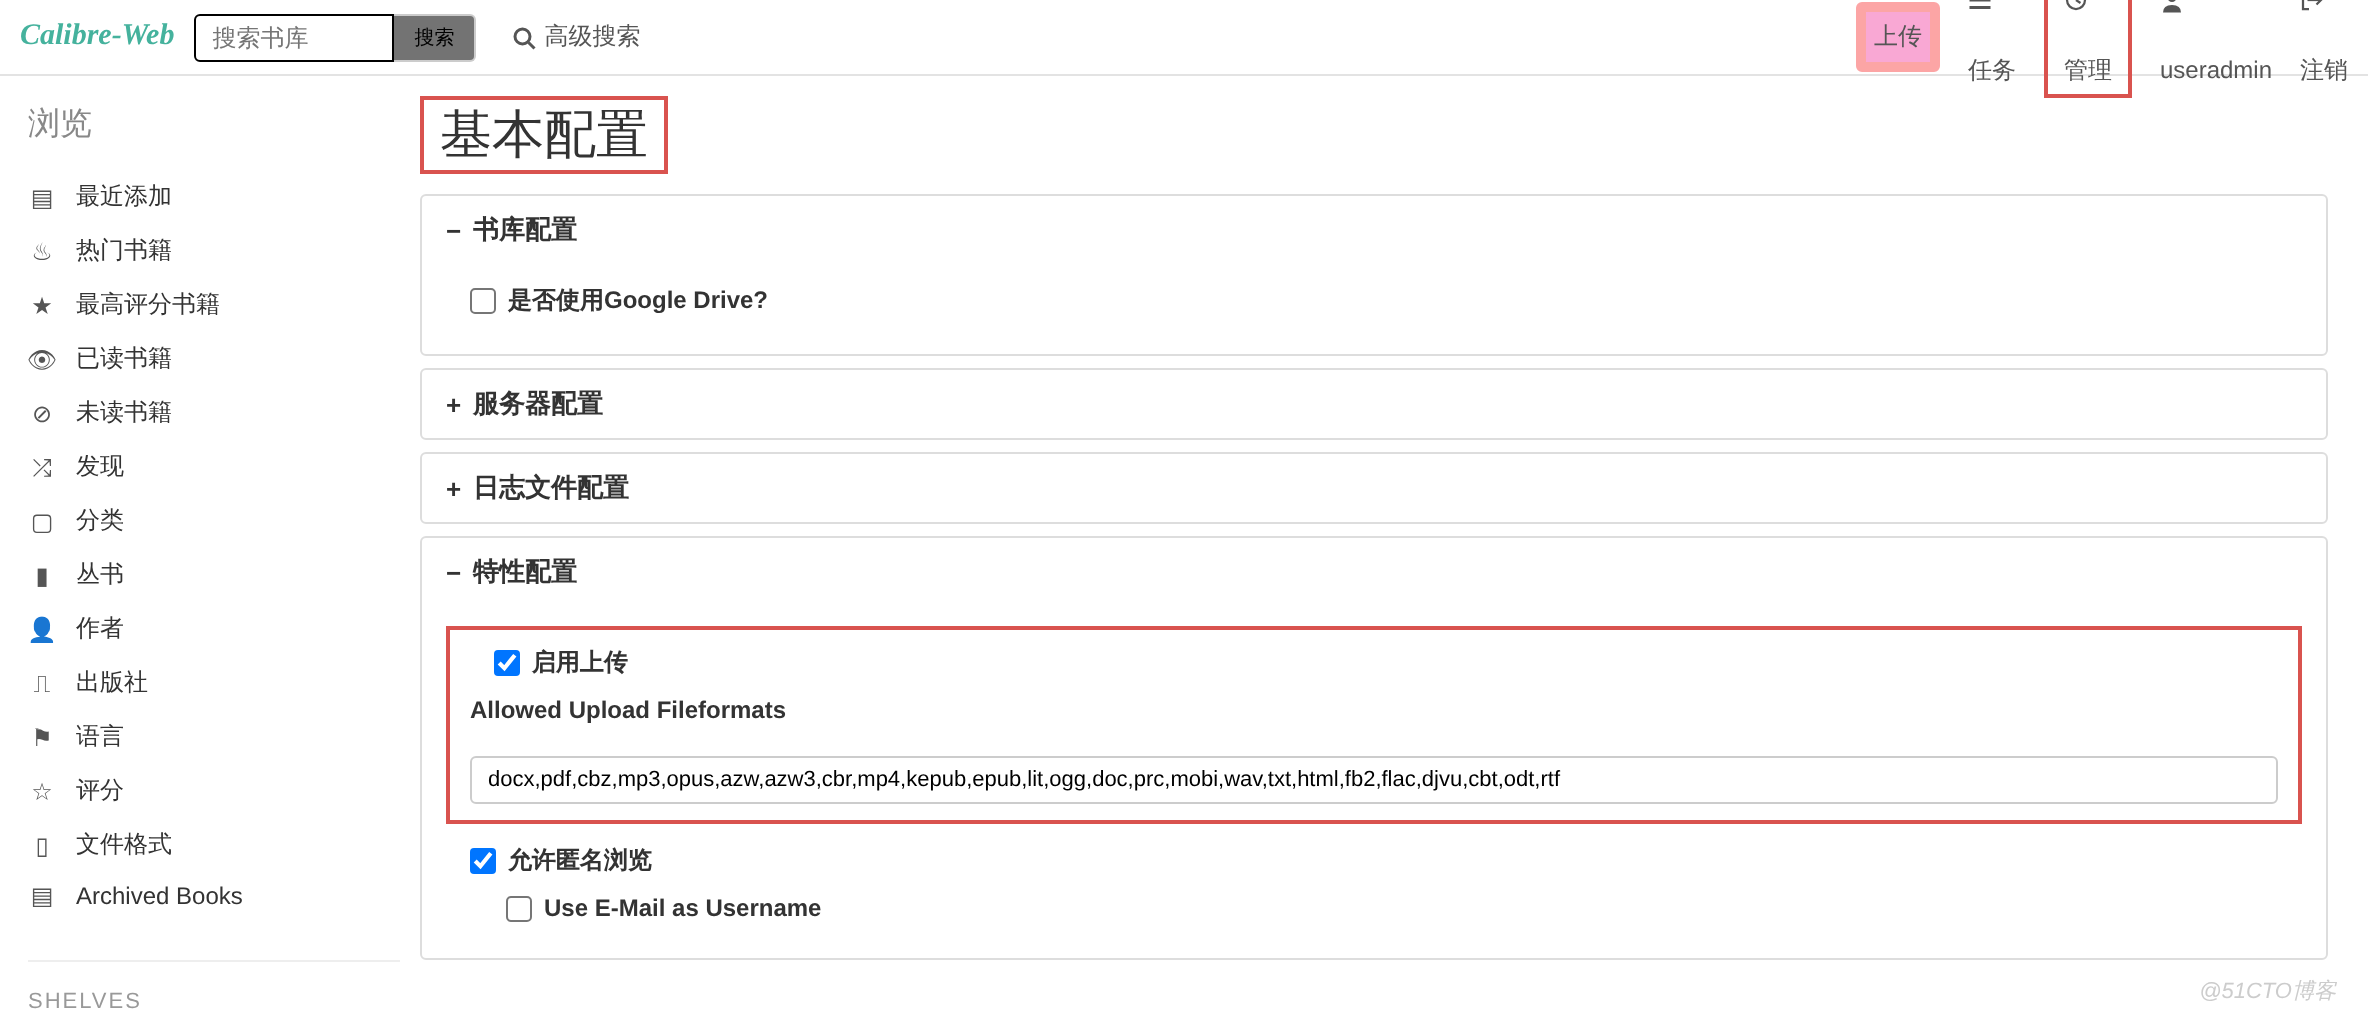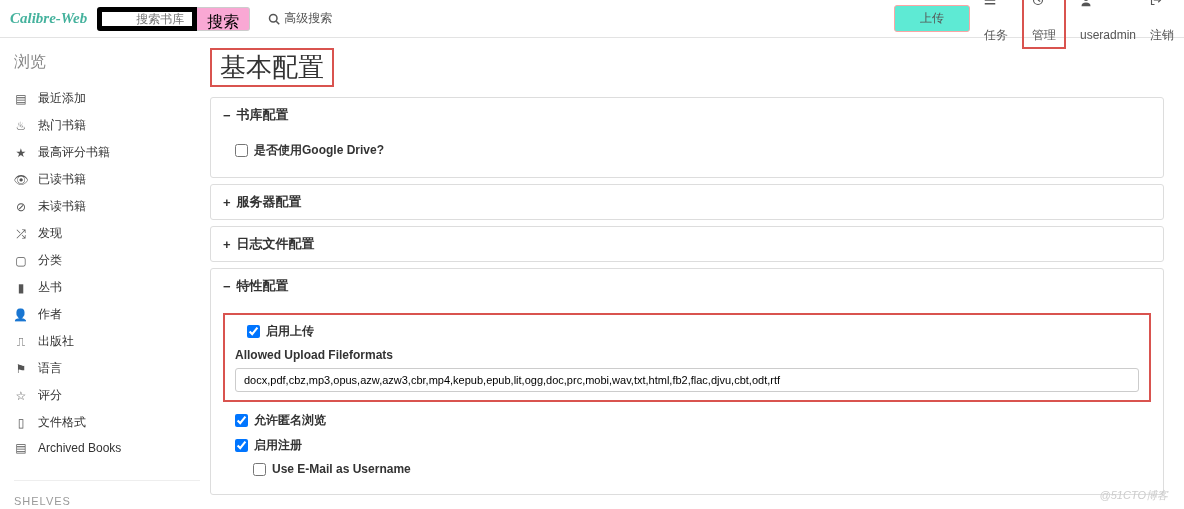--- a/index.html
+++ b/index.html
@@ -1,24 +1,24 @@
 <!DOCTYPE html>
 <html><head>
 <meta charset="utf-8">
 <style>
 * { box-sizing: border-box; margin: 0; padding: 0; }
 body { font-family: "Helvetica Neue", Helvetica, Arial, sans-serif; font-size: 13px; color: #333; background: #fff; }
 .navbar { display: flex; align-items: center; padding: 4px 10px; border-bottom: 1px solid #e3e3e3; height: 38px; background: #fff; }
 .brand { font-family: cursive; font-size: 15px; color: #45b29d; margin-right: 10px; font-weight: bold; font-style: italic; }
 .search-box { display: flex; align-items: center; }
-.search-box input { border: 5px solid #000000; padding: 4px 8px; font-size: 12px; width: 100px; height: 24px; border-radius: 3px 0 0 3px; text-align: right; }
-.search-box button { border: 1px solid #ccc; border-left: none; background: #f9a8d4; padding: 4px 10px; font-size: 16px; height: 24px; cursor: pointer; border-radius: 0 3px 3px 0; }
+.search-box input { border: 1px solid #000000; padding: 4px 8px; font-size: 12px; width: 100px; height: 24px; border-radius: 3px 0 0 3px; }
+.search-box button { border: 1px solid #ccc; border-left: none; background: #737373; padding: 4px 10px; font-size: 10px; height: 24px; cursor: pointer; border-radius: 0 3px 3px 0; }
 .adv-search { margin-left: 18px; color: #555; font-size: 12px; cursor: pointer; display: flex; align-items: center; gap: 4px; }
 .nav-right { margin-left: auto; display: flex; align-items: center; gap: 14px; font-size: 12px; color: #555; }
-.nav-right .btn { border: 1px solid #fca5a5; padding: 4px 25px; border-radius: 3px; cursor: pointer; background: #5eead4; }
+.nav-right .btn { border: 5px solid #fca5a5; padding: 4px 4px; border-radius: 3px; cursor: pointer; background: #f9a8d4; }
 .nav-right .item { display: flex; align-items: flex-start; gap: 21px; cursor: pointer; flex-direction: column; }
 .nav-right .highlight-red { border: 2px solid #d9534f; padding: 3px 8px; }
 .container { display: flex; }
 .sidebar { width: 200px; padding: 14px 0 0 14px; }
 .sidebar h5 { font-size: 16px; color: #888; font-weight: normal; margin-bottom: 12px; }
 .sidebar ul { list-style: none; }
 .sidebar li { display: flex; align-items: center; gap: 10px; padding: 5px 0; font-size: 12px; color: #333; cursor: pointer; }
 .sidebar li .ico { width: 14px; display: inline-flex; justify-content: center; color: #555; }
 .shelves-title { font-size: 11px; color: #999; letter-spacing: 1px; margin: 20px 0 10px; border-top: 1px solid #eee; padding-top: 14px; }
 .main { flex: 1; padding: 10px 20px 20px 10px; }
@@ -27,21 +27,21 @@
 .panel-head { padding: 8px 12px; font-size: 13px; font-weight: bold; display: flex; align-items: center; gap: 6px; cursor: pointer; }
 .panel-body { padding: 10px 12px; }
 .text-input-group { display: flex; margin-bottom: 10px; }
 .text-input-group input { flex: 1; border: 1px solid #ccc; padding: 5px 8px; font-size: 12px; border-radius: 3px 0 0 3px; }
 .text-input-group .addon { border: 1px solid #ccc; border-left: none; padding: 5px 10px; background: #f5f5f5; border-radius: 0 3px 3px 0; cursor: pointer; }
 .checkbox-row { display: flex; align-items: center; gap: 6px; font-size: 12px; margin-bottom: 8px; }
 .checkbox-row.bold { font-weight: bold; padding-left: 12px; }
 .sub-indent { margin-left: 18px; }
 .feature-box { border: 2px solid #d9534f; padding: 8px 10px; margin-bottom: 10px; }
 .field-label { font-size: 12px; font-weight: bold; margin-bottom: 6px; }
-.full-input { width: 100%; border: 1px solid #ccc; padding: 5px 8px; font-size: 11px; border-radius: 3px; }
+.full-input { width: 100%; border: 1px solid #ccc; padding: 5px 8px; font-size: 11px; border-radius: 3px; margin-top: 10px; }
 .watermark { position: fixed; bottom: 6px; right: 16px; font-size: 11px; color: #ccc; font-style: italic; }
 svg { display: block; }
 </style>
 </head>
 <body>
 
 <div class="navbar">
   <div class="brand">Calibre-Web</div>
   <div class="search-box">
     <input type="text" placeholder="搜索书库" style="">
@@ -206,24 +206,20 @@
             <input type="checkbox" checked="" style="">
             <span>启用上传</span>
           </div>
           <div class="field-label">Allowed Upload Fileformats</div>
           <input type="text" class="full-input" value="docx,pdf,cbz,mp3,opus,azw,azw3,cbr,mp4,kepub,epub,lit,ogg,doc,prc,mobi,wav,txt,html,fb2,flac,djvu,cbt,odt,rtf" style="">
         </div>
         <div class="checkbox-row bold">
           <input type="checkbox" checked="" style="">
           <span>允许匿名浏览</span>
         </div>
-        <div class="checkbox-row bold">
-          <input type="checkbox" checked="" style="">
-          <span>启用注册</span>
-        </div>
         <div class="checkbox-row bold sub-indent">
           <input type="checkbox" style="">
           <span>Use E-Mail as Username</span>
         </div>
 
       </div>
     </div>
   </div>
 </div>
 

